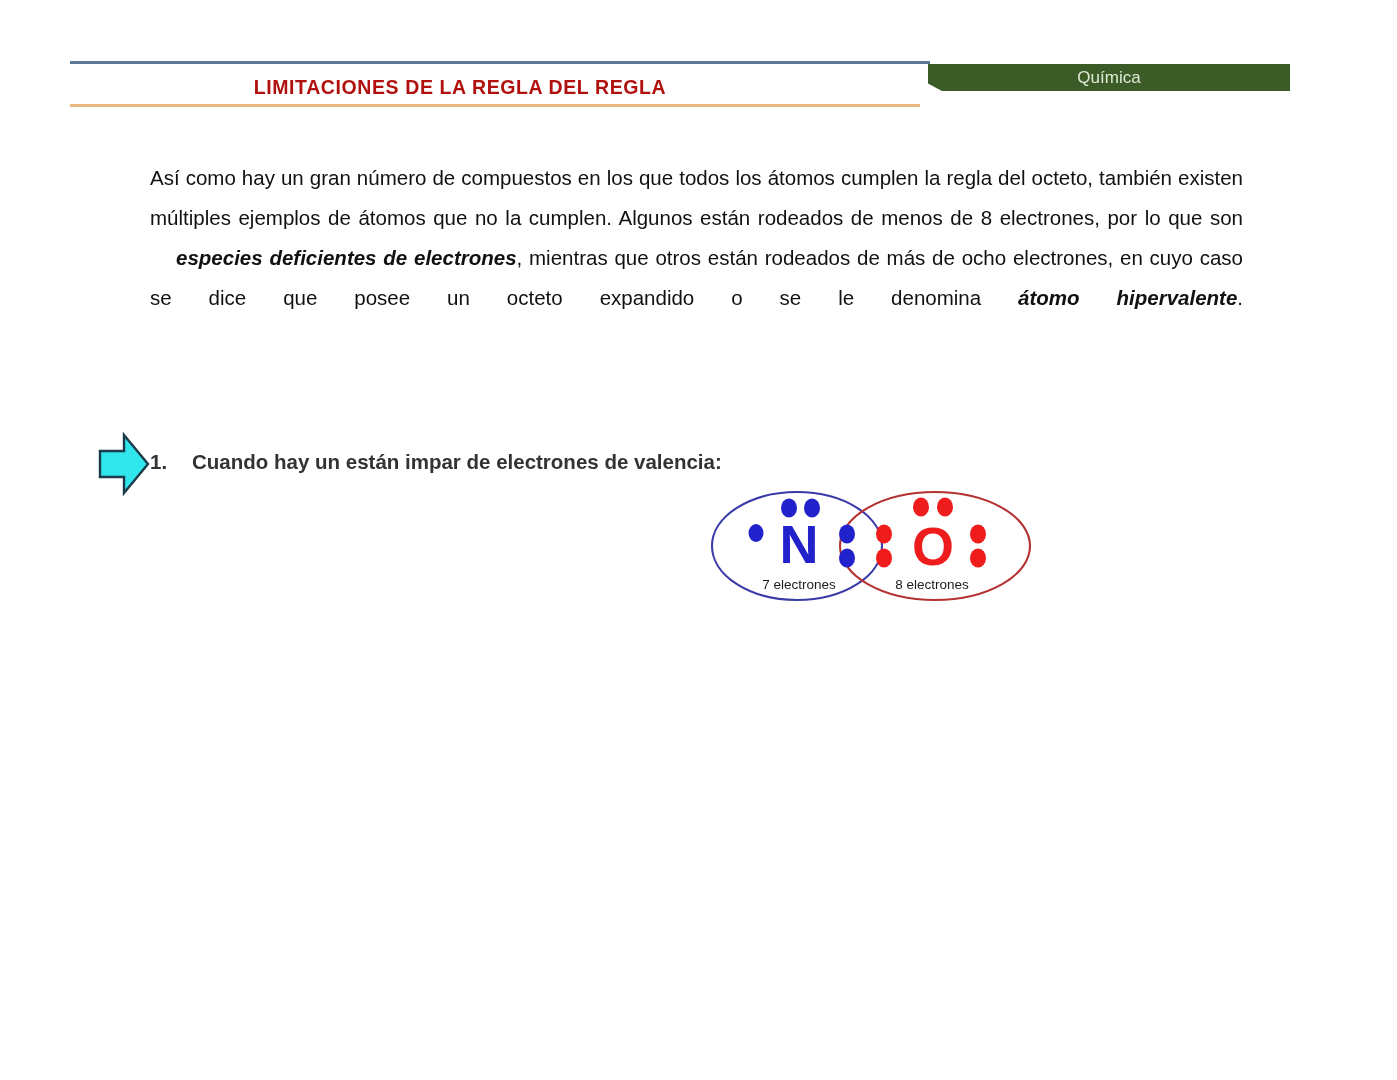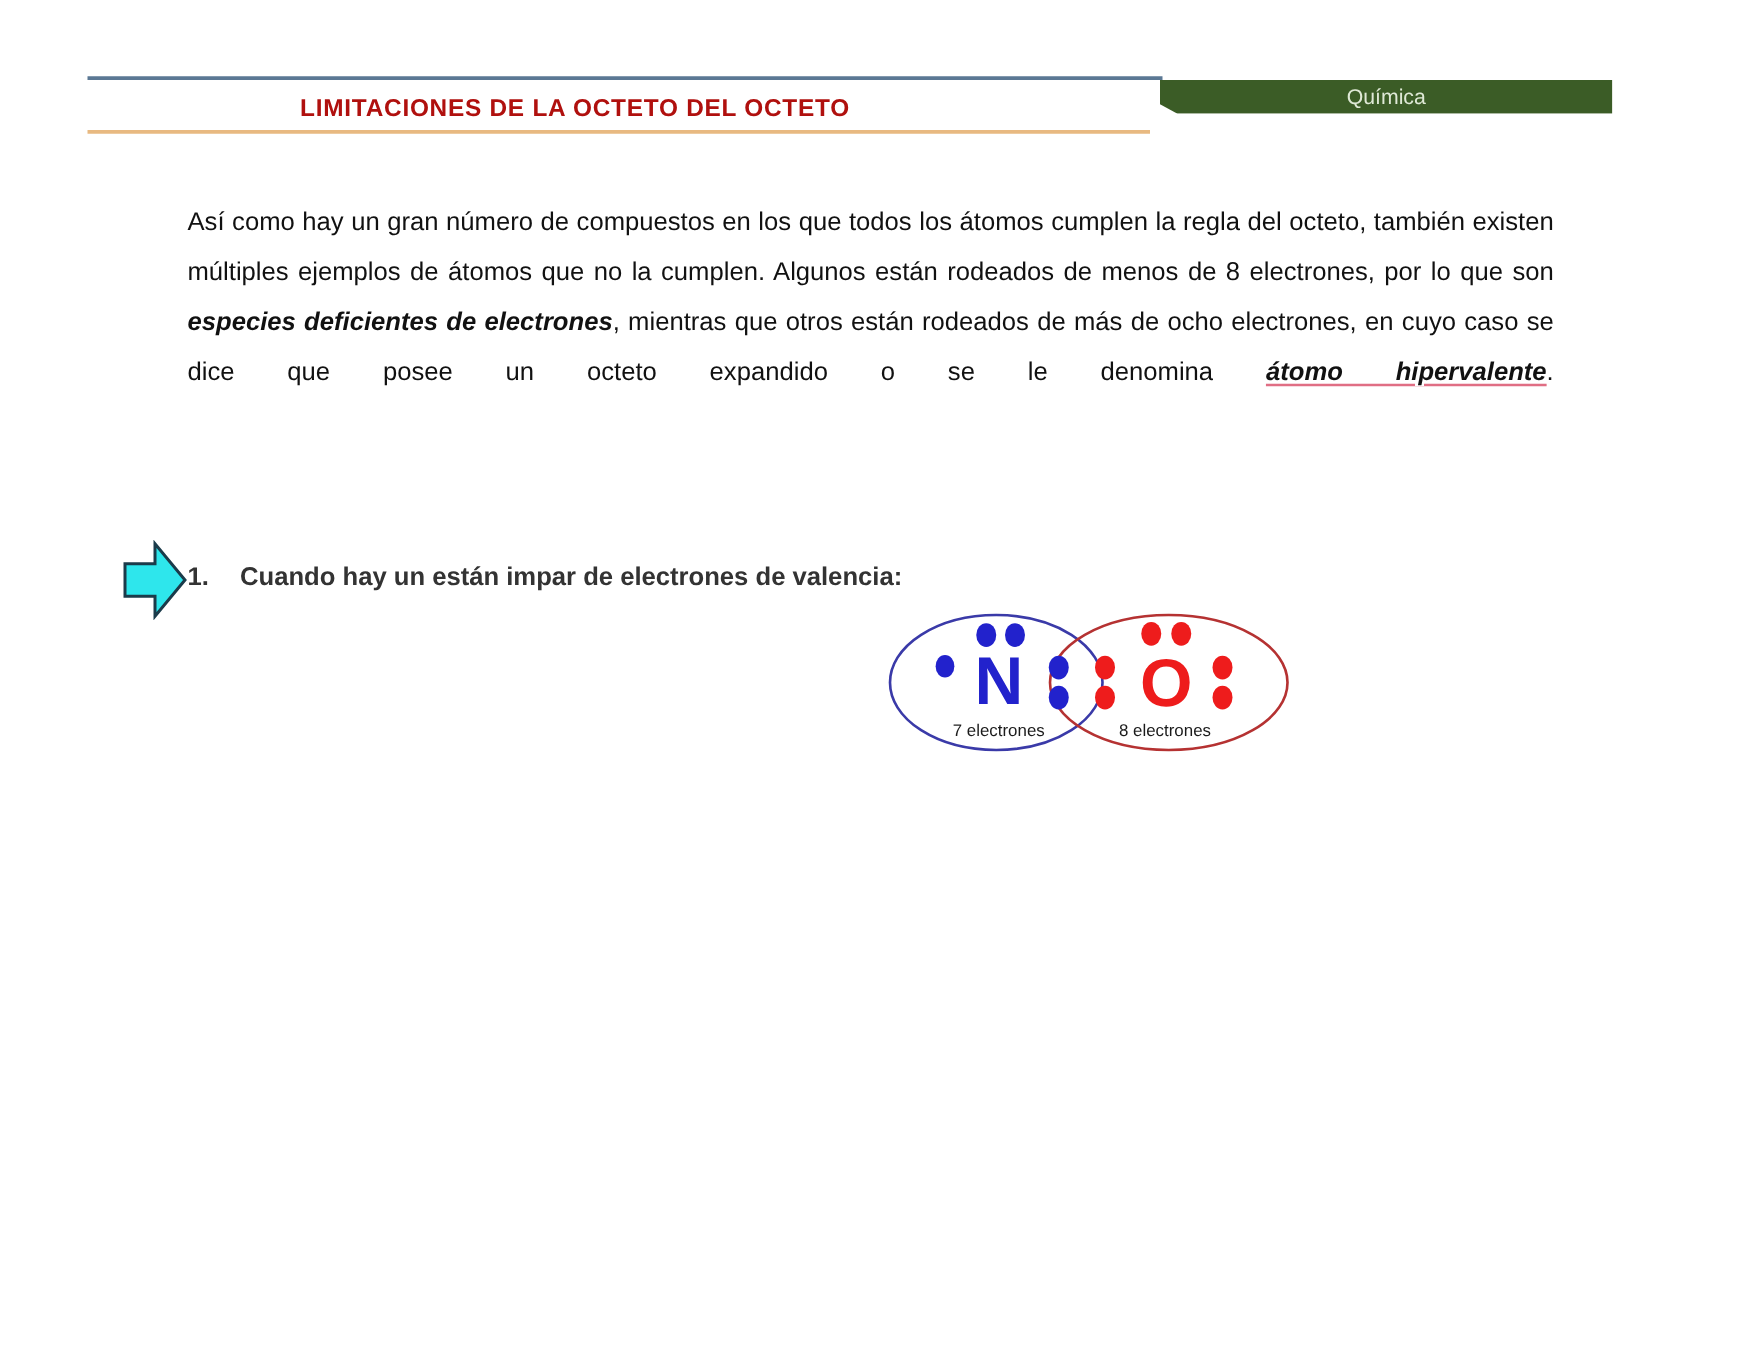--- a/index.html
+++ b/index.html
@@ -79,25 +79,25 @@
     line-height: 40px;
     color: #111111;
   }
   #para-intro { top: 137px; }
   #para-intro::after { content: ""; display: inline-block; width: 100%; }
   #para-cases { top: 367px; }
 
   .emph {
     font-weight: bold;
     font-style: italic;
+    margin-left: 26px;
   }
   .emph-underline {
     font-weight: bold;
     font-style: italic;
-    text-decoration: underline;
     text-decoration-color: #e06e84;
     text-underline-offset: 3px;
   }
 
   
   #point-row {
     position: absolute;
     left: 150px;
     top: 450px;
     width: 900px;
@@ -139,21 +139,21 @@
     font-size: 54px;
     font-weight: bold;
   }
 </style>
 </head>
 <body>
 
 <div id="header-band">
   <div class="rule-top"></div>
   <div class="rule-bottom"></div>
-  <div id="header-title">LIMITACIONES DE LA OCTETO DEL OCTETO</div>
+  <div id="header-title">LIMITACIONES DE LA REGLA DEL REGLA</div>
   <div id="subject-banner">Química</div>
 </div>
 
 <div id="content">
 
   <p class="para" id="para-intro"><span>Así como hay un gran número de compuestos en los que todos los átomos cumplen la regla del octeto, también existen múltiples ejemplos de átomos que no la cumplen. Algunos están rodeados de menos de 8 electrones, por lo que son </span><span class="emph">especies deficientes de electrones</span><span>, mientras que otros están rodeados de más de ocho electrones, en cuyo caso se dice que posee un octeto expandido o se le denomina </span><span class="emph-underline">átomo hipervalente</span><span>.</span></p>
 
 
   <div id="callout-arrow">
     <svg width="52" height="64" viewBox="0 0 52 64" xmlns="http://www.w3.org/2000/svg">

